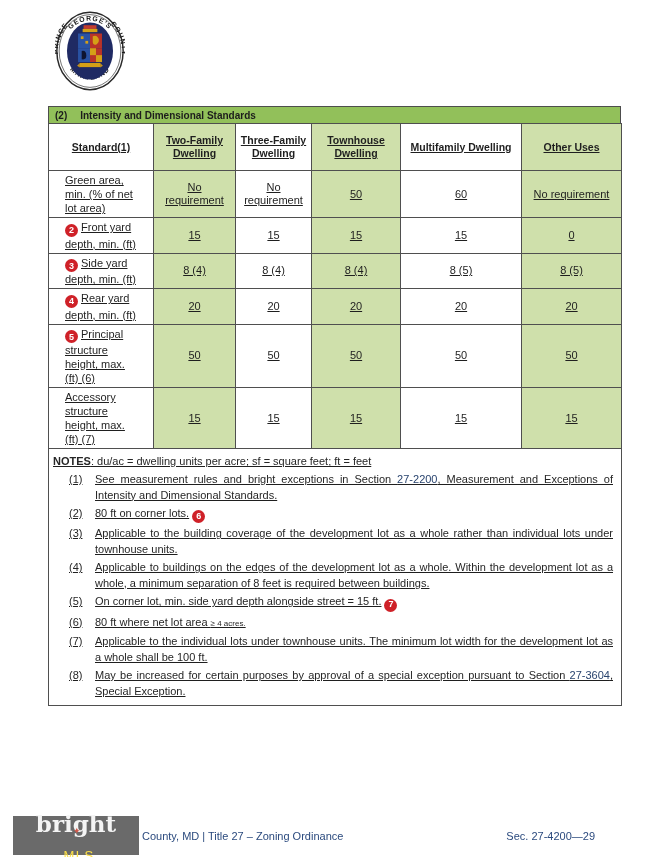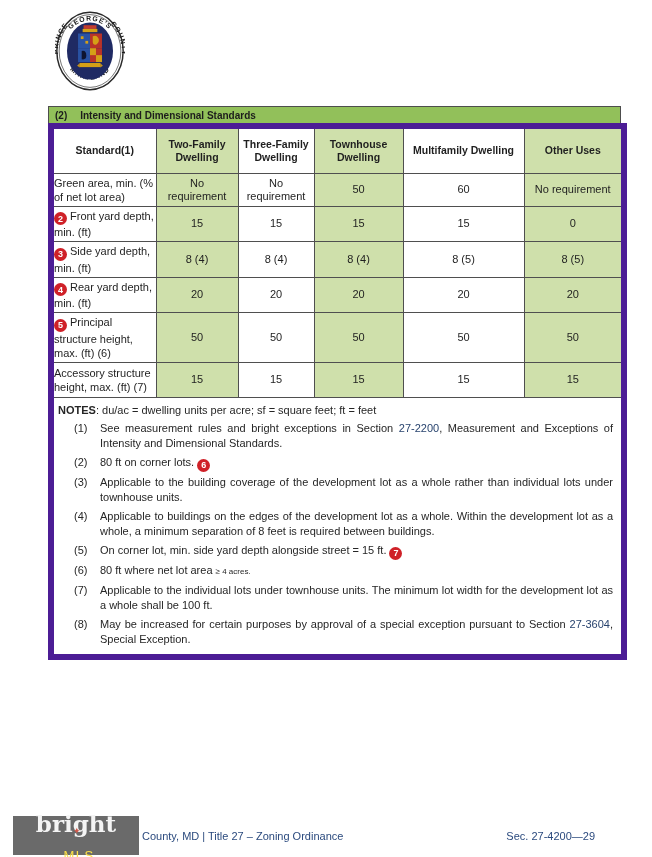--- a/index.html
+++ b/index.html
@@ -9,28 +9,28 @@
   
   .seal{position:absolute;left:55px;top:10px;width:70px;height:82px;}
 
   
   .doc{position:absolute;left:48px;top:106px;width:573px;}
   .section-bar{box-sizing:border-box;display:flex;align-items:center;height:17px;
                background:#92c05a;border:1px solid #4d4d4d;border-bottom:none;
                font-size:10px;font-weight:bold;color:#1c1c1c;padding-left:6px;}
   .sec-idx{margin-right:13px;}
   table.standards{width:573px;border-collapse:collapse;table-layout:fixed;
-                  border:6px solid #4c1d95;}
+                  border:1px solid #4c1d95;text-decoration:underline;}
   table.standards th,table.standards td{border:1px solid #4f4f4f;box-sizing:border-box;}
   th{font-size:10.5px;font-weight:bold;text-align:center;vertical-align:middle;
      padding:2px;line-height:13px;height:47px;background:#fff;}
   td.val{font-size:11px;text-align:center;vertical-align:middle;padding:2px 3px;
          line-height:13px;background:#fff;}
   td.label-cell{font-size:11px;text-align:left;vertical-align:middle;
-                padding:2px 0;line-height:14px;background:#fff;}
+                padding:2px 16px;line-height:14px;background:#fff;}
   .green{background:#cfe0ab !important;}
   #table-body tr:nth-child(1) td{height:30px;}
   #table-body tr:nth-child(2) td{height:34px;}
   #table-body tr:nth-child(3) td{height:33px;}
   #table-body tr:nth-child(4) td{height:32px;}
   #table-body tr:nth-child(5) td{height:43px;}
   #table-body tr:nth-child(6) td{height:35px;}
 
   .badge{display:inline-flex;align-items:center;justify-content:center;
          width:13px;height:13px;border-radius:50%;background:#cf2128;color:#fff;

